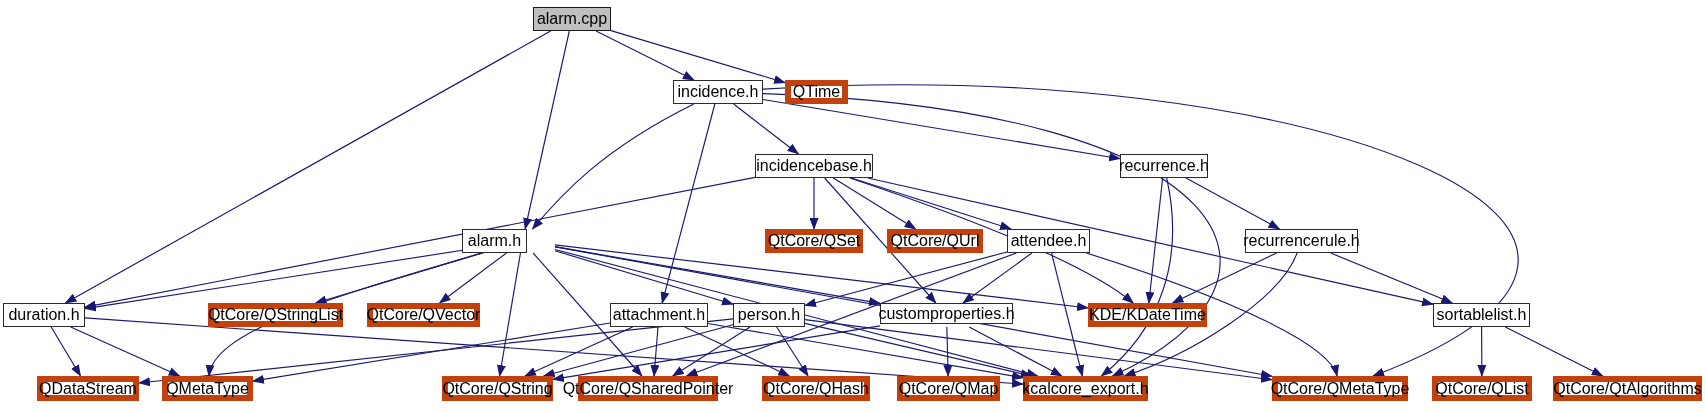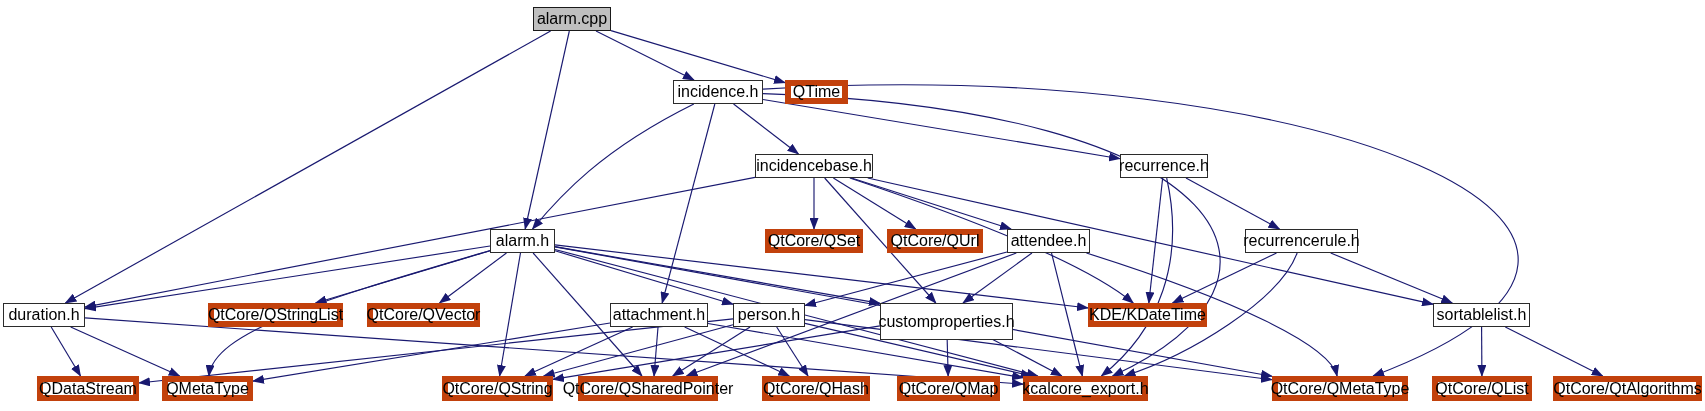--- a/index.html
+++ b/index.html
@@ -106,21 +106,21 @@
       </div>
       <div class="node external" style="left: 785px; top: 80px; width: 63px; height: 24px;">
         <span>QTime</span>
       </div>
       <div class="node internal" style="left: 755px; top: 154px; width: 118px; height: 24px;">
         <span>incidencebase.h</span>
       </div>
       <div class="node internal" style="left: 1120px; top: 154px; width: 88px; height: 24px;">
         <span>recurrence.h</span>
       </div>
-      <div class="node internal" style="left: 490px; top: 229px; width: 65px; height: 24px;">
+      <div class="node internal" style="left: 462px; top: 229px; width: 65px; height: 24px;">
         <span>alarm.h</span>
       </div>
       <div class="node external" style="left: 765px; top: 229px; width: 98px; height: 24px;">
         <span>QtCore/QSet</span>
       </div>
       <div class="node external" style="left: 887px; top: 229px; width: 96px; height: 24px;">
         <span>QtCore/QUrl</span>
       </div>
       <div class="node internal" style="left: 1007px; top: 229px; width: 83px; height: 24px;">
         <span>attendee.h</span>
@@ -136,21 +136,21 @@
       </div>
       <div class="node external" style="left: 367px; top: 303px; width: 113px; height: 24px; text-align: right;">
         <span>QtCore/QVector</span>
       </div>
       <div class="node internal" style="left: 610px; top: 303px; width: 98px; height: 24px;">
         <span>attachment.h</span>
       </div>
       <div class="node internal" style="left: 733px; top: 303px; width: 72px; height: 24px;">
         <span>person.h</span>
       </div>
-      <div class="node internal" style="left: 880px; top: 303px; width: 133px; height: 37px;">
+      <div class="node internal" style="left: 880px; top: 303px; width: 133px; height: 21px;">
         <span>customproperties.h</span>
       </div>
       <div class="node external" style="left: 1088px; top: 303px; width: 119px; height: 24px;">
         <span>KDE/KDateTime</span>
       </div>
       <div class="node internal" style="left: 1433px; top: 303px; width: 97px; height: 24px;">
         <span>sortablelist.h</span>
       </div>
       <div class="node external" style="left: 37px; top: 376px; width: 102px; height: 25px;">
         <span>QDataStream</span>

